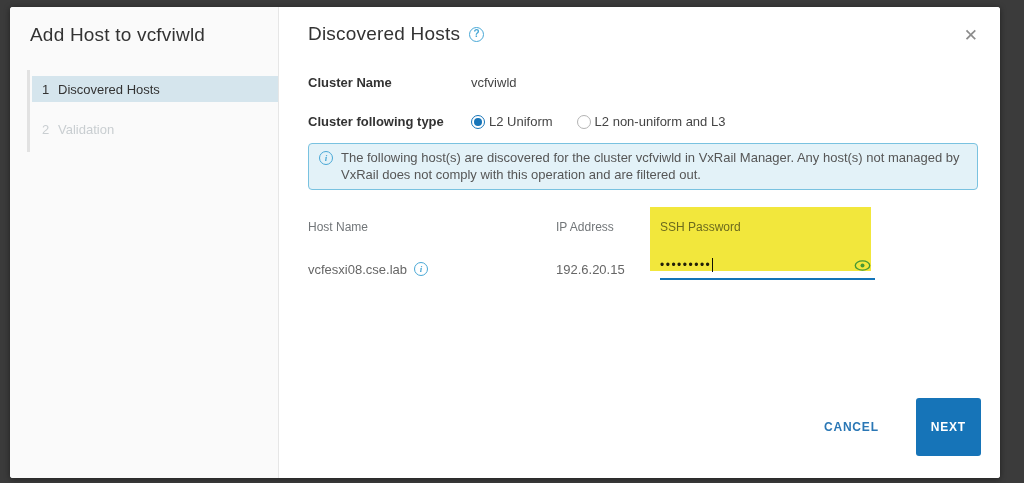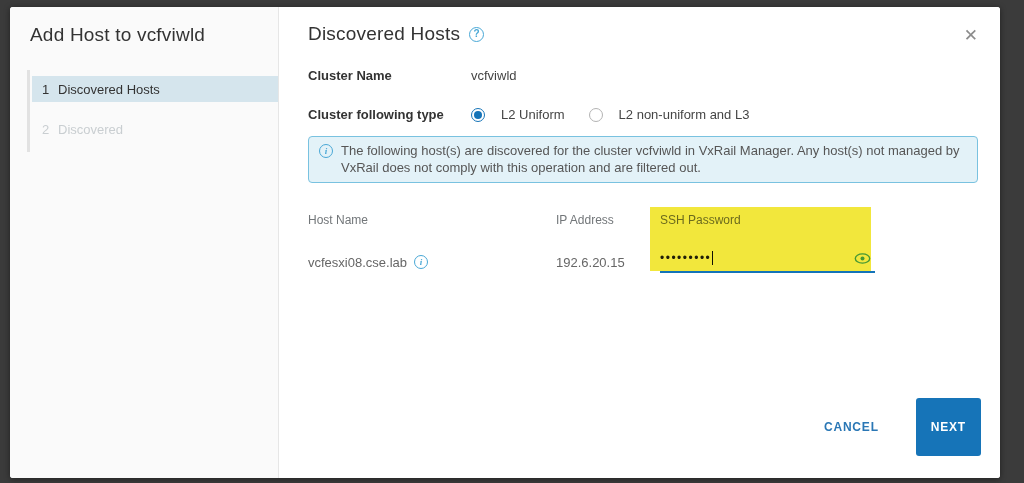--- a/index.html
+++ b/index.html
@@ -51,24 +51,24 @@
     cursor:pointer;flex:none;
   }
   .help-icon{margin-left:9px;width:15px;height:15px;font-size:10px;}
   .close-btn{
     position:absolute;top:18px;right:20px;font-size:17px;color:#8c8c8c;
     font-weight:300;cursor:pointer;line-height:1;padding:2px;
   }
   .form-row{display:flex;align-items:center;font-size:13px;}
   .form-row .lbl{width:163px;font-weight:bold;color:#333;flex:none;}
   .form-row .val{color:#454545;}
-  .row-cluster{margin-top:22px;}
+  .row-cluster{margin-top:29px;}
   .row-expansion{margin-top:24px;}
   .radio-group{display:flex;align-items:center;gap:24px;}
-  .radio-opt{display:flex;align-items:center;gap:16px;cursor:pointer;color:#454545;}
+  .radio-opt{display:flex;align-items:center;gap:4px;cursor:pointer;color:#454545;}
   .radio{
     width:14px;height:14px;border-radius:50%;box-sizing:border-box;
     border:1px solid #b3b3b3;position:relative;background:#fff;flex:none;
   }
   .radio.sel{border-color:#1674b8;}
   .radio.sel::after{
     content:"";position:absolute;left:2px;top:2px;right:2px;bottom:2px;
     border-radius:50%;background:#1674b8;
   }
   .banner{
@@ -122,21 +122,21 @@
   <div class="sidebar">
     <div class="sidebar-title">Add Host to vcfviwld</div>
     <div class="steps">
       <div class="steps-rail"></div>
       <div class="step active">
         <span class="step-num">1</span>
         <span>Discovered Hosts</span>
       </div>
       <div class="step disabled">
         <span class="step-num">2</span>
-        <span>Discovered</span>
+        <span>Validation</span>
       </div>
     </div>
   </div>
 
   <div class="main">
 
     <div class="main-header">
       <span class="main-title">Discovered Hosts</span>
       <span class="circle-icon help-icon">?</span>
     </div>

